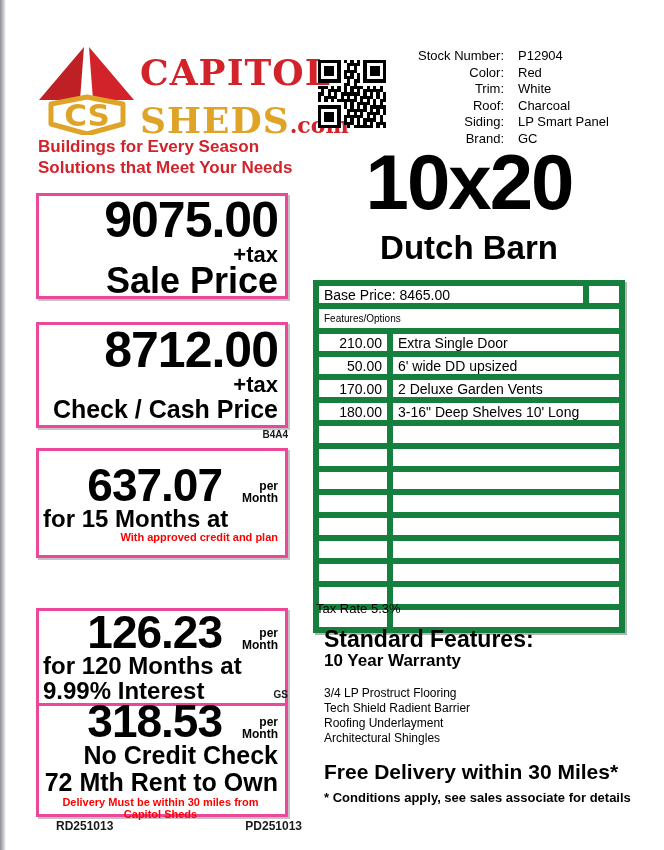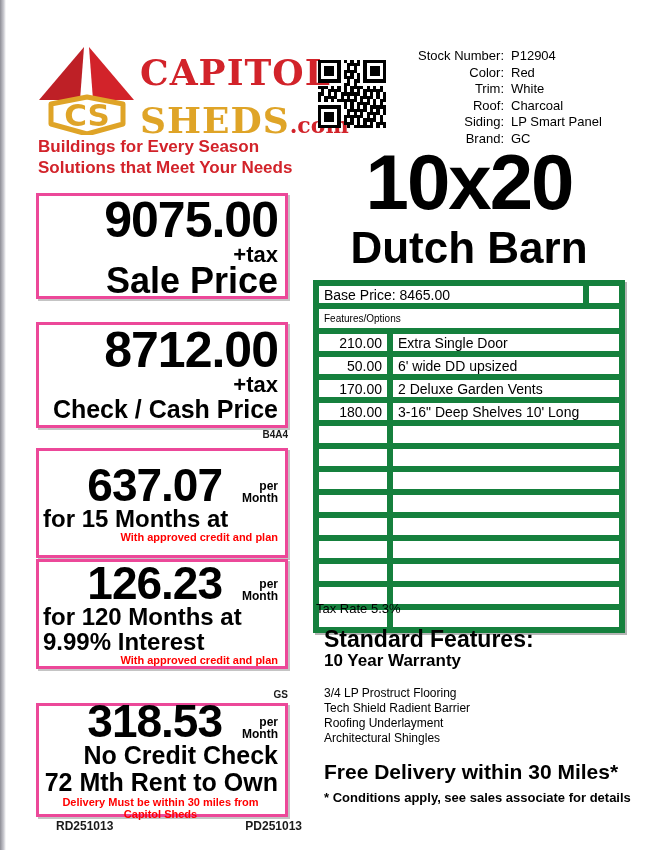--- a/index.html
+++ b/index.html
@@ -16,26 +16,26 @@
   .brand .top{font-size:36px;color:#D2232A;letter-spacing:1px;}
   .brand .bottom{font-size:36px;color:#DFA427;letter-spacing:1px;}
   .brand .tld{font-size:22px;color:#D2232A;letter-spacing:0;}
   .tagline{position:absolute;left:38px;top:136px;font-size:17px;font-weight:bold;
     color:#D2232A;line-height:21px;}
   
   .qr{position:absolute;left:318px;top:60px;width:68px;height:68px;}
   .specs{position:absolute;left:392px;top:48px;width:266px;font-size:13px;line-height:16.5px;}
   .spec-row{display:flex;}
   .spec-label{width:112px;text-align:right;flex:none;}
-  .spec-value{margin-left:7px;white-space:nowrap;}
+  .spec-value{margin-left:14px;white-space:nowrap;}
   
   .size-title{position:absolute;left:313px;top:143px;width:312px;text-align:center;
     font-size:78px;font-weight:bold;letter-spacing:-2px;line-height:78px;}
   .model-name{position:absolute;left:313px;top:230px;width:312px;text-align:center;
-    font-size:44px;font-weight:bold;line-height:36px;}
+    font-size:33px;font-weight:bold;line-height:36px;}
   
   .options{position:absolute;left:313px;top:280px;width:312px;border-collapse:collapse;
     box-shadow:2px 2px 0 #b5b5b5;}
   .options td{border:6px solid #15803d;font-size:14px;padding:0 5px;height:17px;
     white-space:nowrap;overflow:hidden;}
   .options{border:3px solid #000;}
   .options .price-cell{width:58px;text-align:right;}
   .options .end-cell{width:20px;}
   .options .hdr{font-size:10px;height:19px;border-radius:6px;}
   .tax-rate{position:absolute;left:316px;top:601px;font-size:13px;}
@@ -387,21 +387,21 @@
   <div class="amt-row">
     <span class="amt-md">637.07</span>
     <span class="permonth">
       <span>per</span><br><span>Month</span>
     </span>
   </div>
   <div class="pline-mid">for 15 Months at</div>
   <div class="fineprint">With approved credit and plan</div>
 </div>
 
-<div class="pbox" style="top:559px;height:110px;">
+<div class="pbox" style="top:608px;height:110px;">
   <div class="amt-row">
     <span class="amt-md">126.23</span>
     <span class="permonth">
       <span>per</span><br><span>Month</span>
     </span>
   </div>
   <div class="pline-mid">for 120 Months at</div>
   <div class="pline-mid">9.99% Interest</div>
   <div class="fineprint">With approved credit and plan</div>
 </div>

